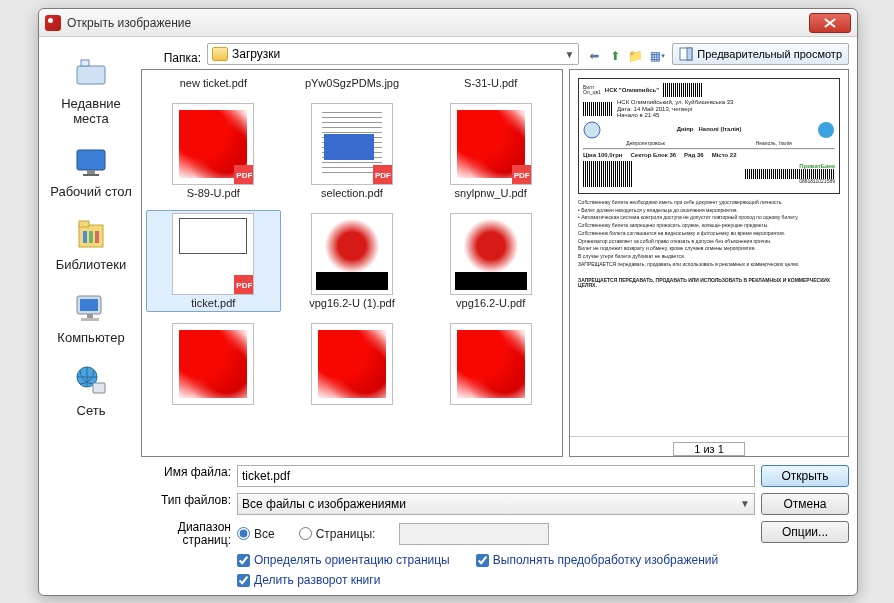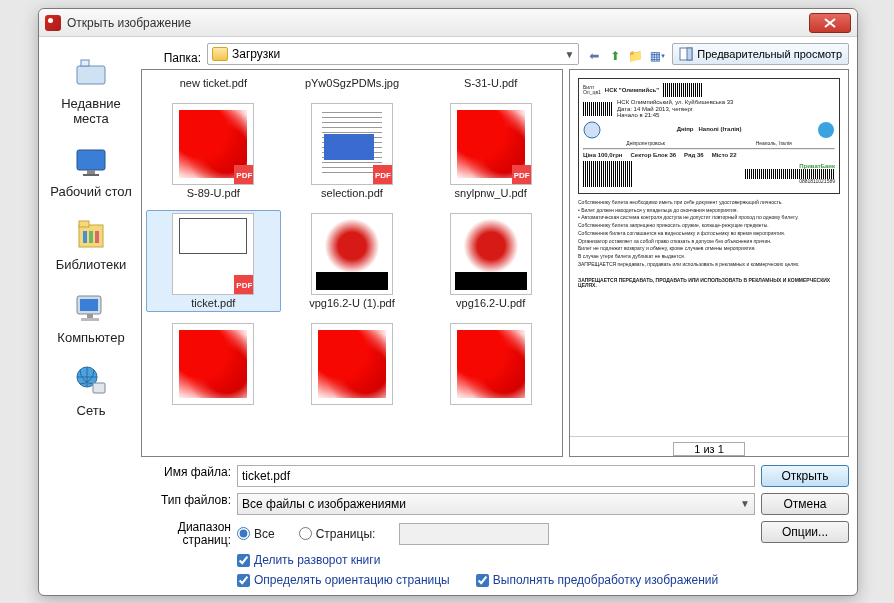--- a/index.html
+++ b/index.html
@@ -304,29 +304,29 @@
                 <input type="radio" style=""> 
                 <span>Страницы:</span>
               </label>
             <input class="form-input" style="max-width: 150px; background: rgb(240, 240, 240);" disabled="">
           </div>
           <button class="btn">Опции...</button>
         </div>
         <div class="checkbox-row">
           <label class="chk">
               <input type="checkbox" checked="" style=""> 
-              <span>Делить разворот книги</span>
-            </label>
-        </div>
-        <div class="checkbox-row">
-          <label class="chk">
-              <input type="checkbox" checked="" style=""> 
               <span>Определять ориентацию страницы</span>
             </label>
           <label class="chk">
               <input type="checkbox" checked="" style=""> 
               <span>Выполнять предобработку изображений</span>
             </label>
         </div>
+        <div class="checkbox-row">
+          <label class="chk">
+              <input type="checkbox" checked="" style=""> 
+              <span>Делить разворот книги</span>
+            </label>
+        </div>
       </div>
     </div>
   </div>
 </div>
 
 </body></html>

